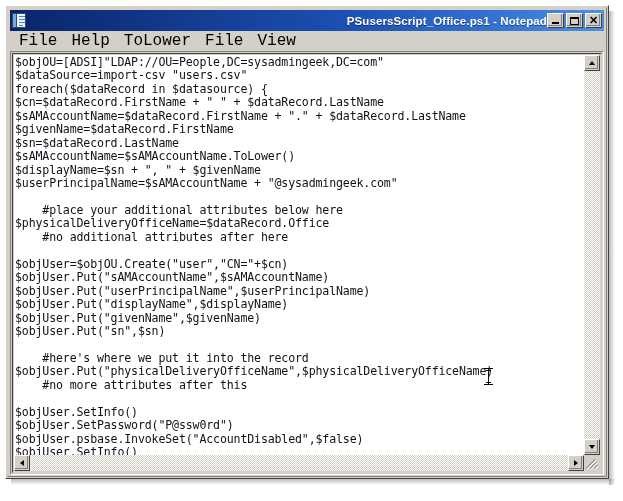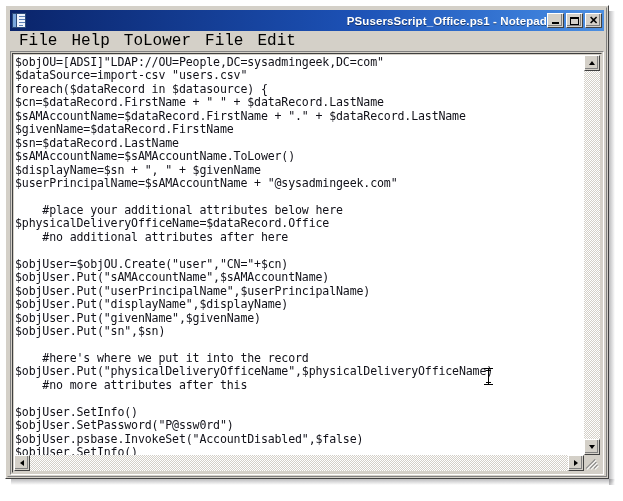--- a/index.html
+++ b/index.html
@@ -305,21 +305,21 @@
             <span class="glyph close-g">✕</span>
           </div>
         </div>
       </div>
 
       <div id="menubar">
         <div class="menu-item">File</div>
         <div class="menu-item">Help</div>
         <div class="menu-item">ToLower</div>
         <div class="menu-item">File</div>
-        <div class="menu-item">Edit</div>
+        <div class="menu-item">View</div>
       </div>
 
       <div id="client">
         <div id="client-inner">
 
           <div id="textarea">
             <pre id="code">$objOU=[ADSI]"LDAP://OU=People,DC=sysadmingeek,DC=com"
 $dataSource=import-csv "users.csv"
 foreach($dataRecord in $datasource) {
 $cn=$dataRecord.FirstName + " " + $dataRecord.LastName

